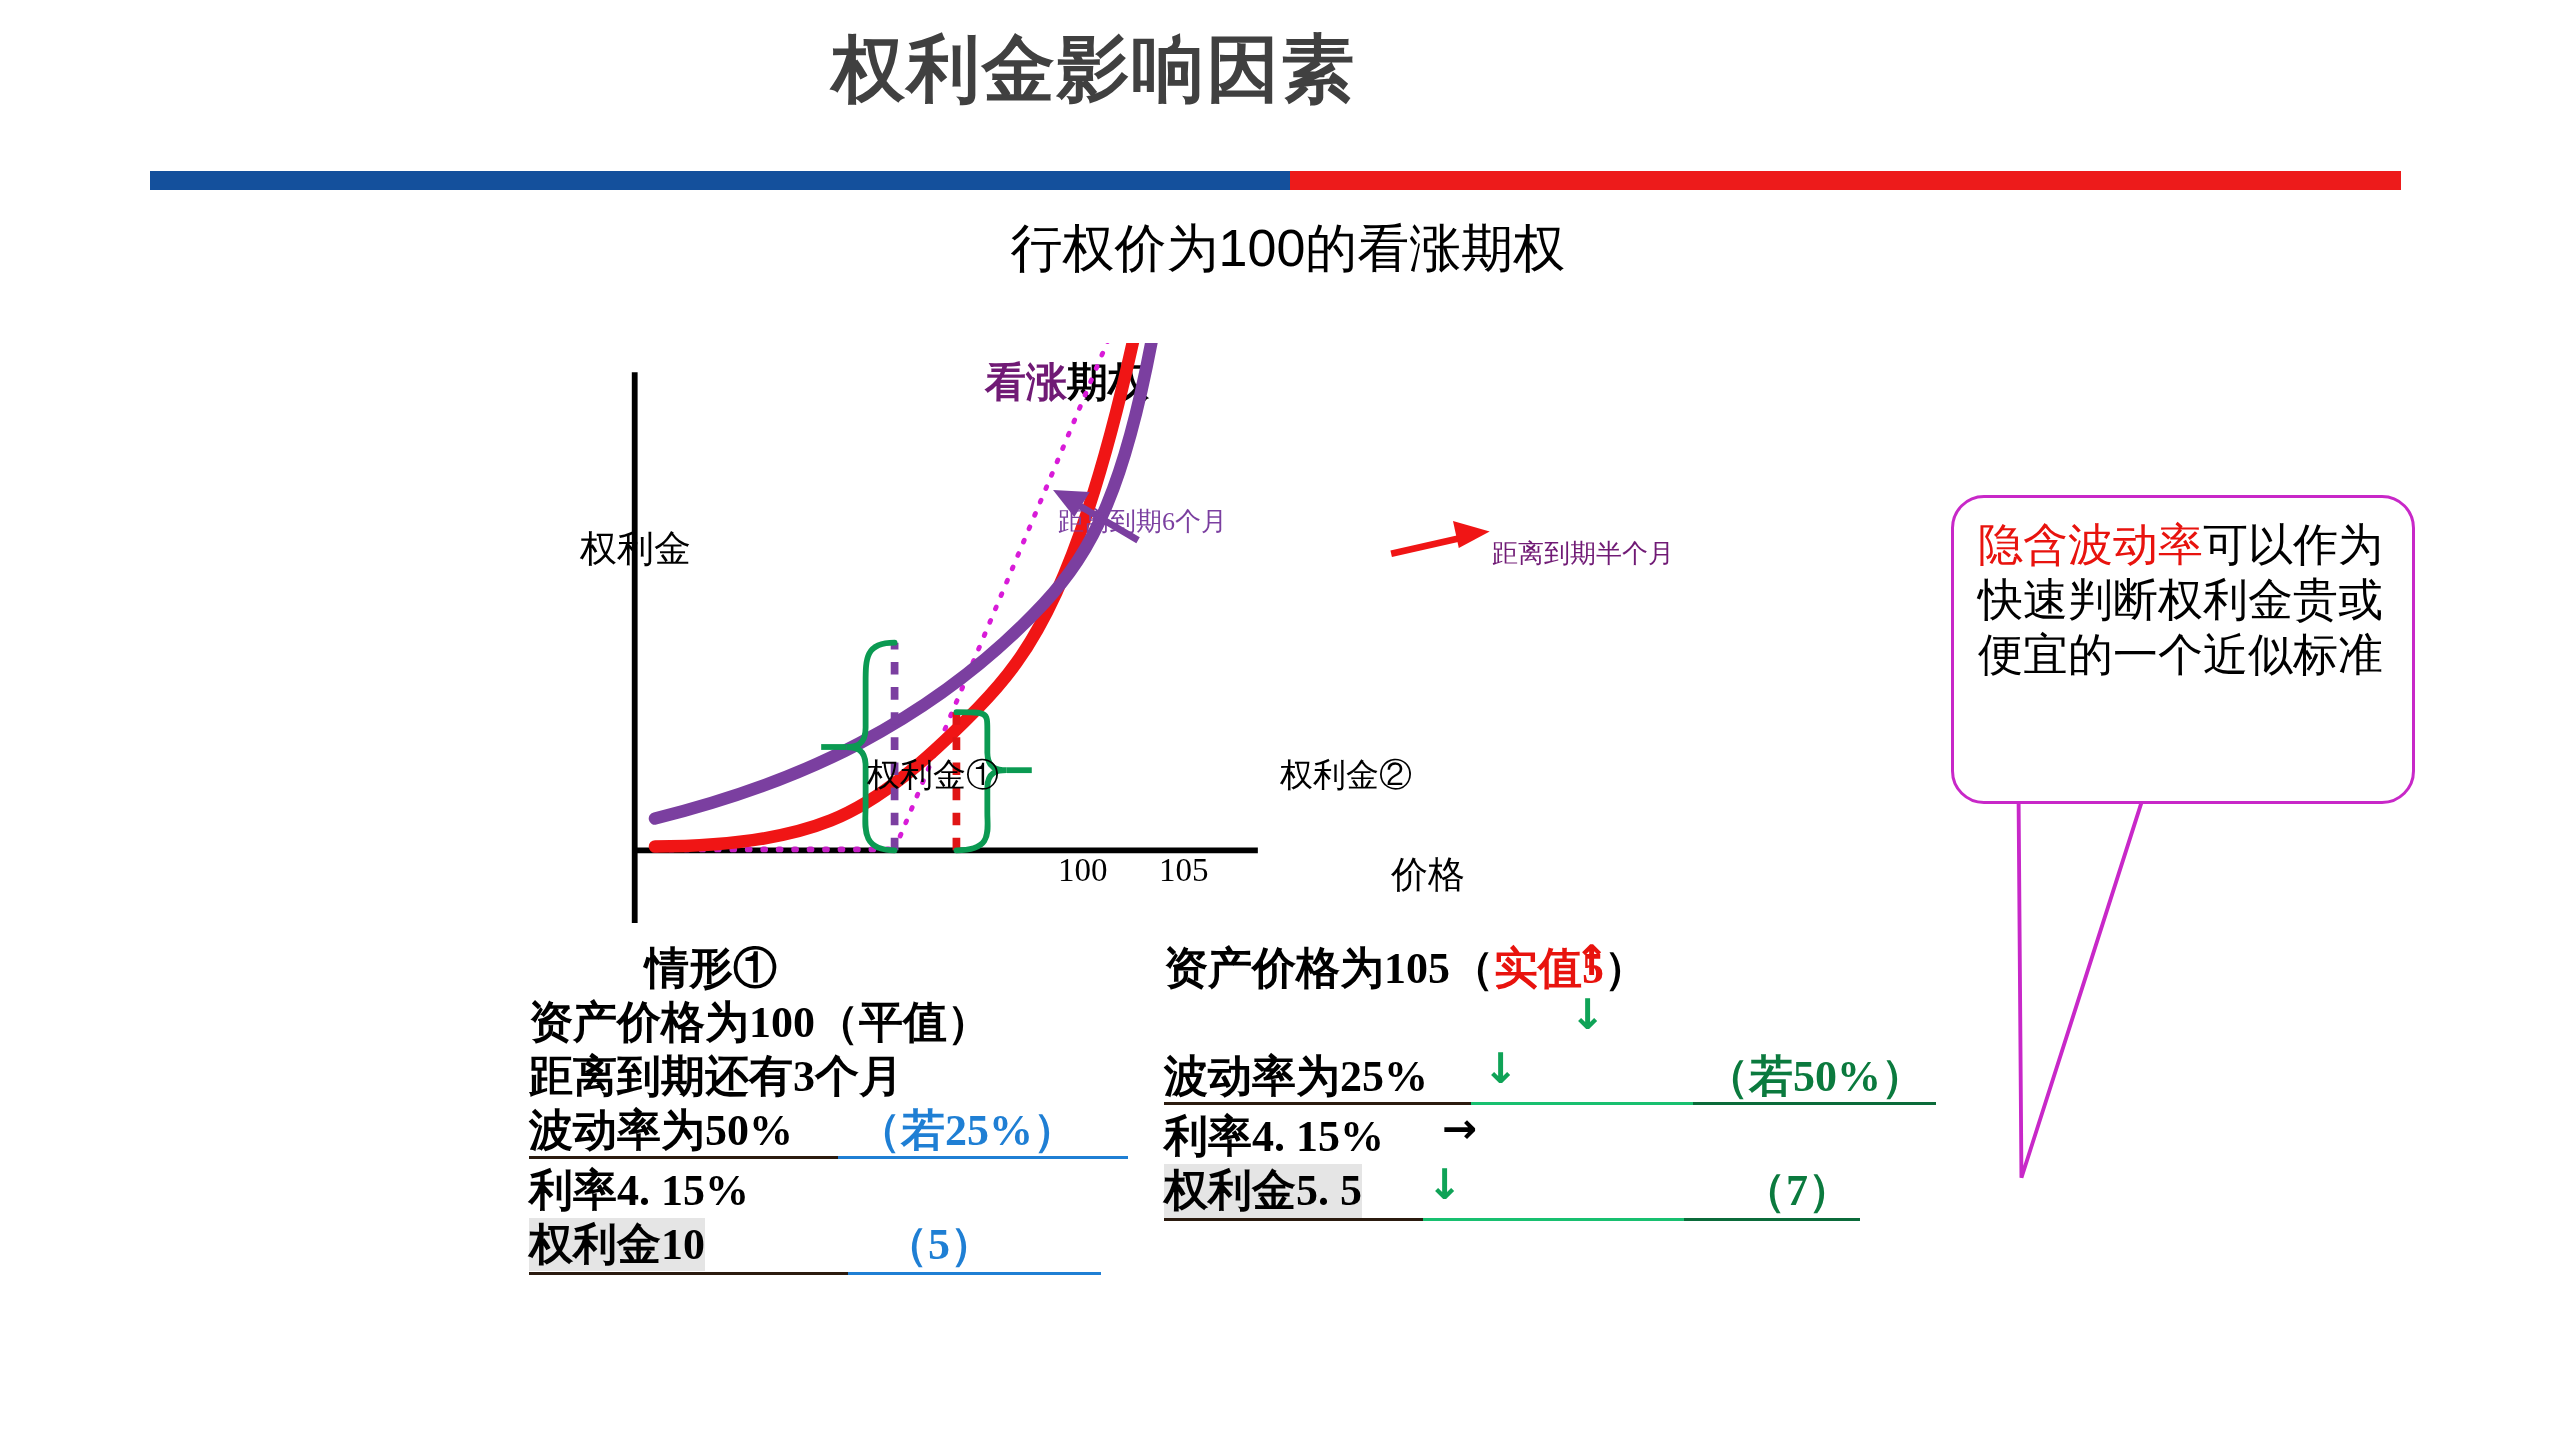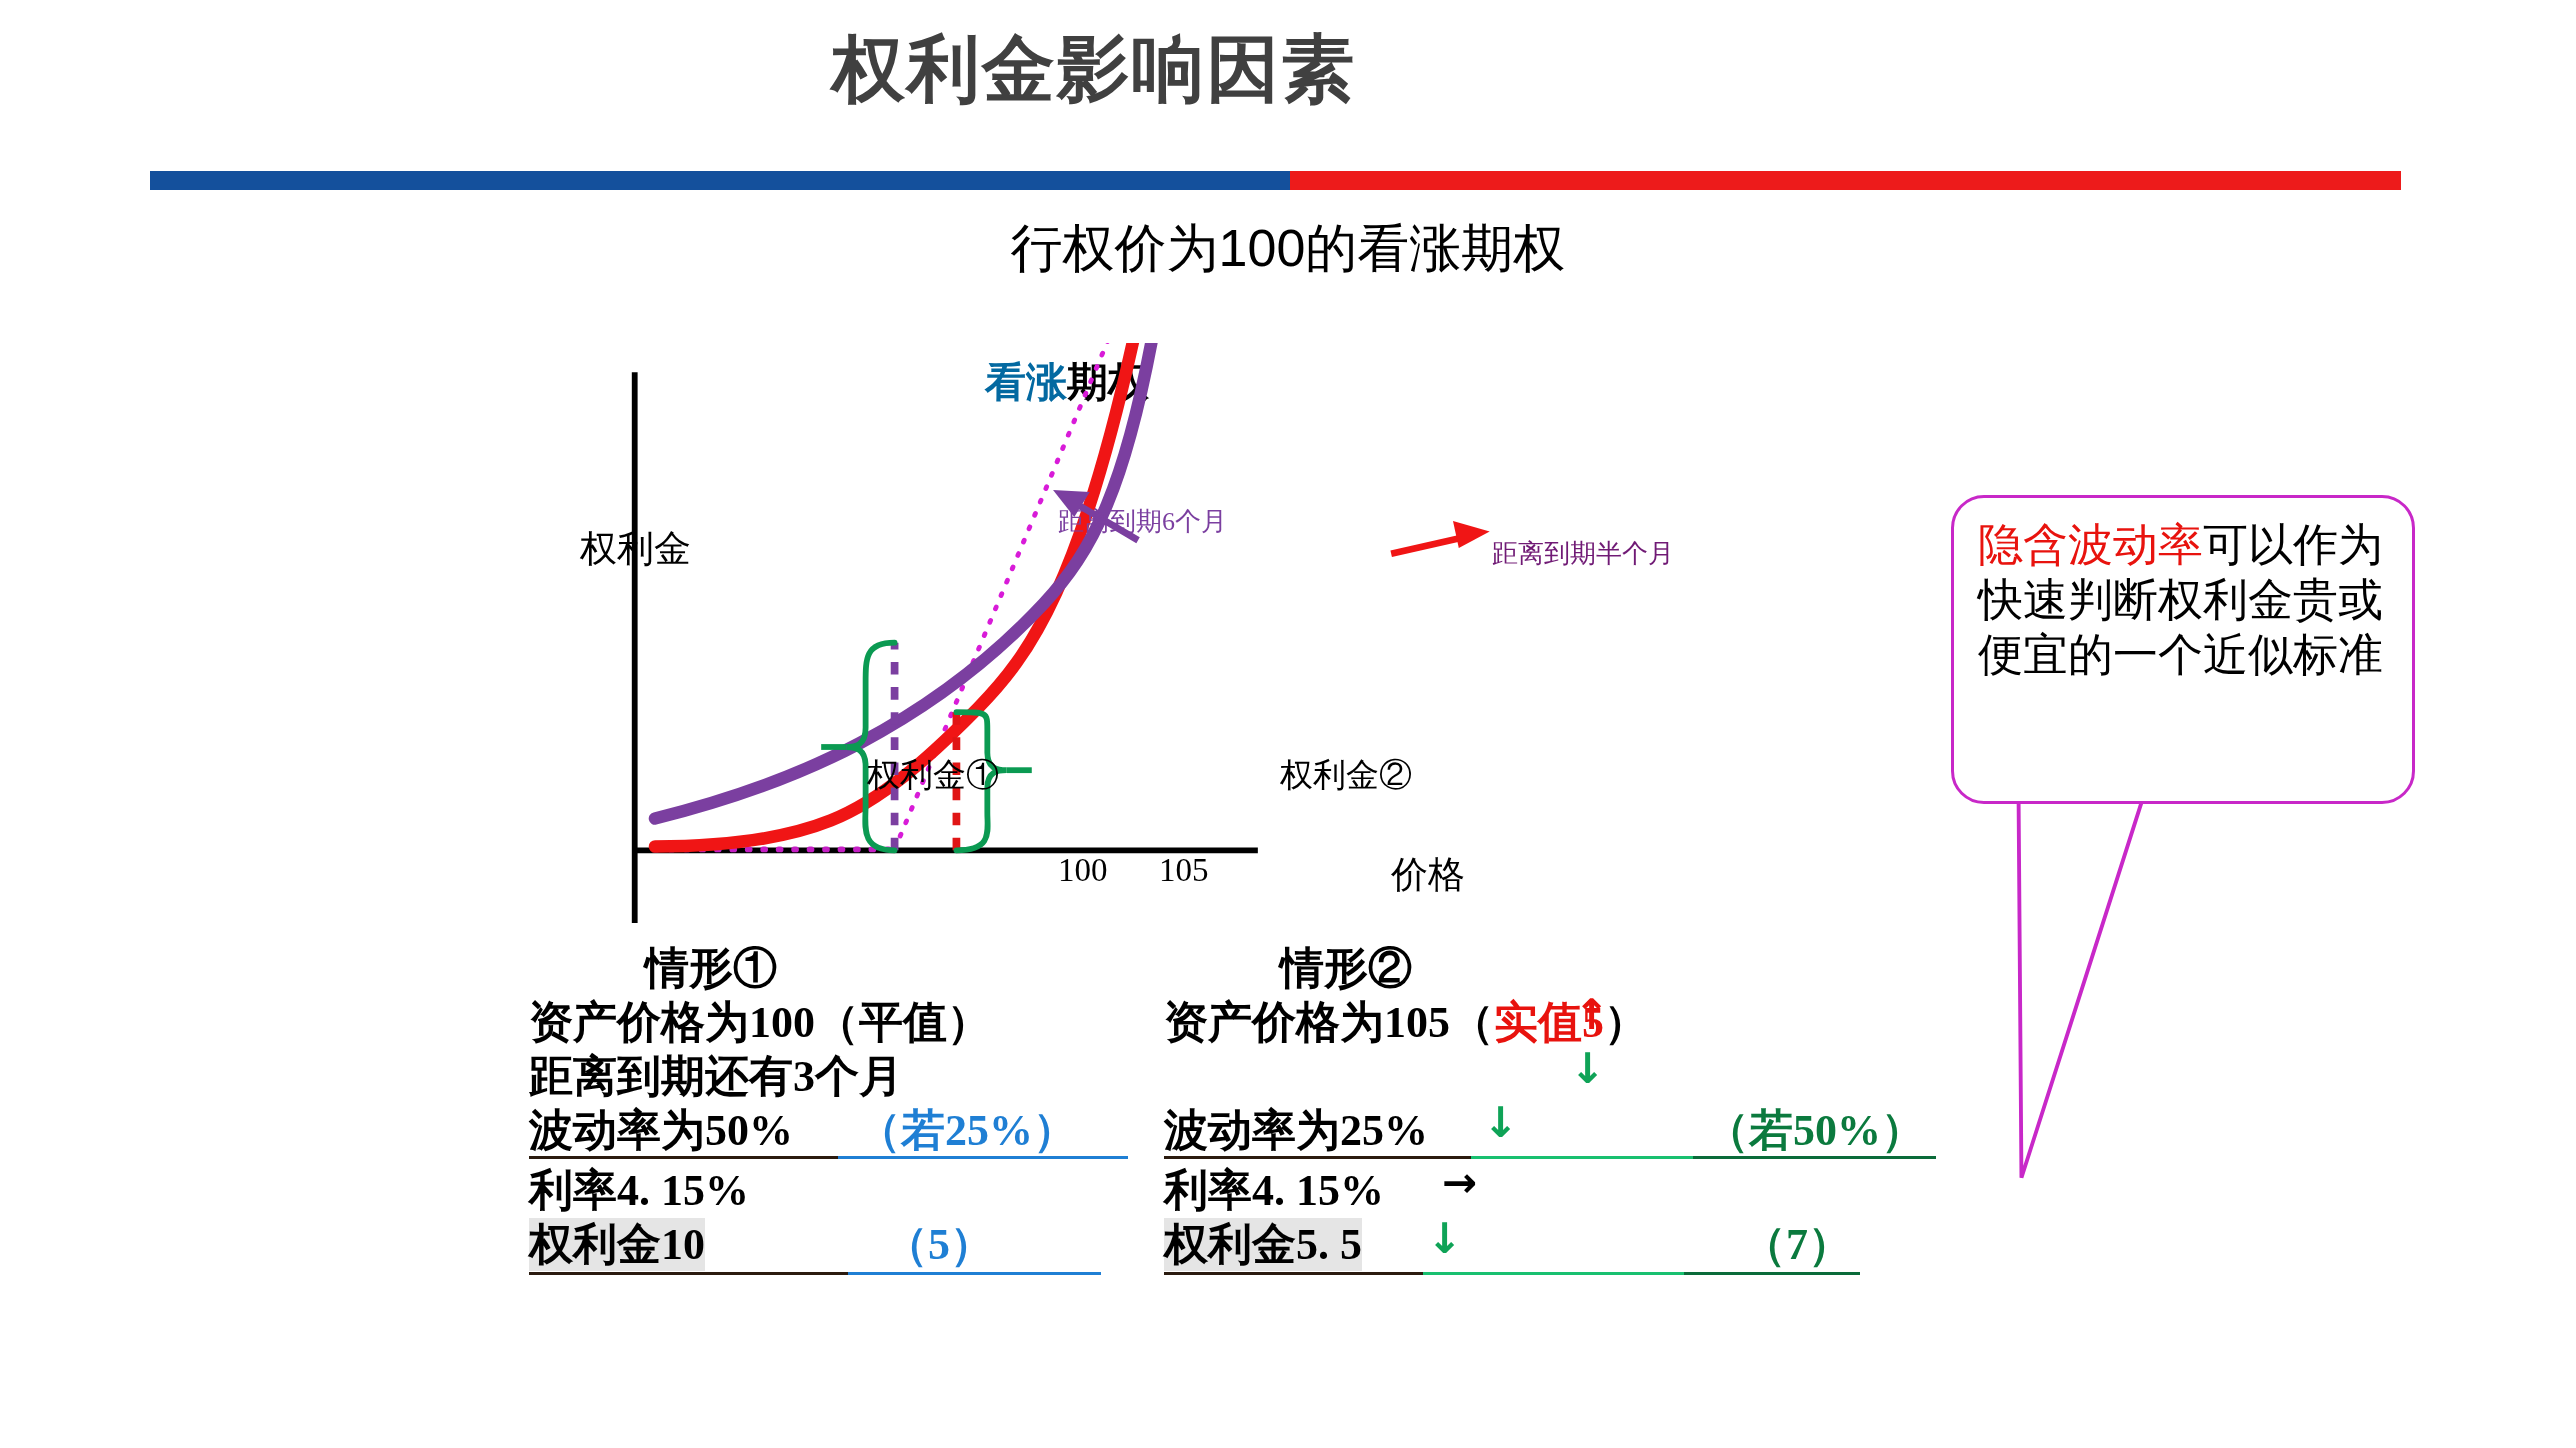--- a/index.html
+++ b/index.html
@@ -28,21 +28,21 @@
   }
 
   
   #chart{left:541px;top:343px;width:1140px;height:580px;}
   #chart svg{display:block;}
   #chart-heading{
     left:985px;top:355px;
     font-family:"Liberation Sans","DejaVu Sans",sans-serif;
     font-size:41px;white-space:nowrap;color:#000;font-weight:600;
   }
-  #chart-heading .hl{color:#0369a1;}
+  #chart-heading .hl{color:#701a75;}
 
   .axis-label{
     font-size:37px;color:#000;white-space:nowrap;
     font-family:"Liberation Serif","DejaVu Serif",serif;
   }
   #ylabel{
     left:580px;top:529px;width:42px;
     line-height:1.06;text-align:center;
   }
   #xlabel{left:1391px;top:850px;}
@@ -187,21 +187,20 @@
 
     <div class="sc-row" style="height:60px;">
       <span class="main hi">权利金10</span>
       <span class="alt blue-t" style="left:355px;">（5）</span>
       <span class="rule" style="left:0;top:54px;width:319px;background:#2B1B0F;"></span>
       <span class="rule" style="left:319px;top:54px;width:253px;background:#1F7FD4;"></span>
     </div>
   </div>
 
   <div class="scenario" id="scenario-2">
-    <div class="sc-head">情形②</div>
 
     <div class="sc-row">
       <span class="main">
         <span>资产价格为105（</span><span class="red-t">实值5</span><span>）</span>
       </span>
       <span class="alt arrow ar-red" style="left:410px;top:-1.9px;">↑</span>
     </div>
 
     <div class="sc-row">
       <span class="alt arrow ar-green" style="left:406px;top:-1.9px;">↓</span>

